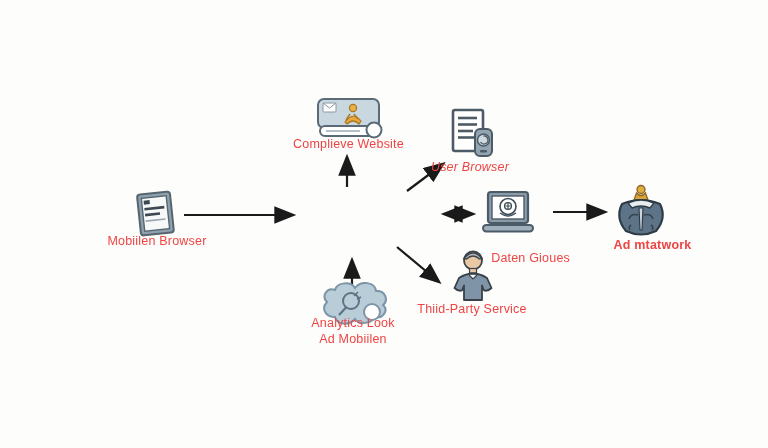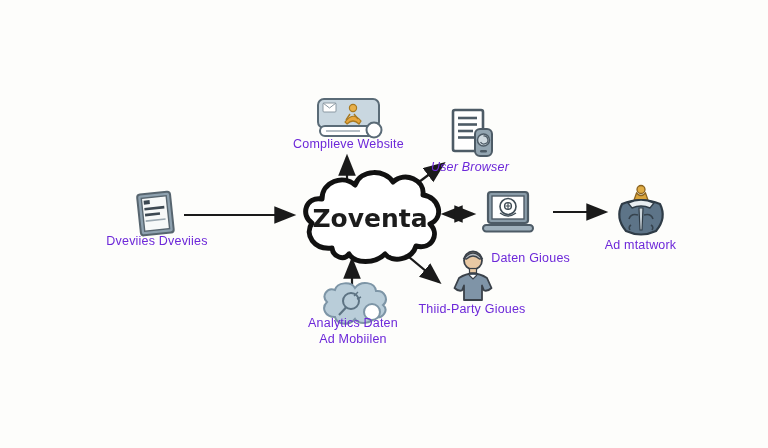--- a/index.html
+++ b/index.html
@@ -12,21 +12,21 @@
   .canvas{
     position:relative;width:768px;height:448px;background:#fdfdfb;
   }
   .arrows{
     position:absolute;left:0;top:0;width:768px;height:448px;pointer-events:none;
   }
   .node{position:absolute;}
   .icon{position:absolute;}
   .label{
     position:absolute;
-    font-size:12.5px;color:#6d28d9;text-align:center;
+    font-size:12.5px;color:#ef4444;text-align:center;
     letter-spacing:.2px;line-height:1.25;
     white-space:nowrap;
   }
   .label2{white-space:normal;}
   .cloud-wrap{position:absolute;left:297px;top:165px;width:146px;height:103px;}
   .cloud-label{
     position:absolute;left:0;top:0;width:146px;height:103px;
     display:flex;align-items:center;justify-content:center;
     font-size:25px;font-weight:bold;color:#1c1c1c;
     font-family:"DejaVu Sans", sans-serif;
@@ -46,51 +46,35 @@
     </defs>
     <line x1="184" y1="215" x2="293" y2="215" stroke="#1a1a1a" stroke-width="2.2" marker-end="url(#ah)"></line>
     <line x1="347" y1="187" x2="347" y2="157" stroke="#1a1a1a" stroke-width="2.2" marker-end="url(#ah)"></line>
     <line x1="407" y1="191" x2="443" y2="164" stroke="#1a1a1a" stroke-width="2.2" marker-end="url(#ah)"></line>
     <line x1="444" y1="214" x2="473" y2="214" stroke="#1a1a1a" stroke-width="2.2" marker-start="url(#ah)" marker-end="url(#ah)"></line>
     <line x1="553" y1="212" x2="605" y2="212" stroke="#1a1a1a" stroke-width="2.2" marker-end="url(#ah)"></line>
     <line x1="352" y1="286" x2="352" y2="260" stroke="#1a1a1a" stroke-width="2.2" marker-end="url(#ah)"></line>
     <line x1="397" y1="247" x2="439" y2="282" stroke="#1a1a1a" stroke-width="2.2" marker-end="url(#ah)"></line>
   </svg>
 
-  <div class="cloud-wrap">
-    <svg width="146" height="103" viewBox="0 0 146 103">
-      <path d="M35,83
-               C17,85 7,70 15,58
-               C3,50 9,31 25,34
-               C25,17 46,9 58,20
-               C64,4 88,4 96,17
-               C108,6 128,15 126,30
-               C142,32 148,52 133,59
-               C143,69 135,85 119,81
-               C115,95 95,98 88,89
-               C78,99 58,99 52,89
-               C47,96 36,92 35,83 Z" fill="#ffffff" stroke="#111111" stroke-width="5" stroke-linejoin="round"></path>
-    </svg>
-    <div class="cloud-label">Zoventa</div>
-  </div>
 
   <div class="node">
     <div class="icon" style="left:130px;top:190px;">
       <svg width="52" height="48" viewBox="0 0 52 48">
         <g transform="rotate(-6 26 24)">
           <rect x="9" y="3" width="33" height="41" rx="3" fill="#8ea1af" stroke="#57656f" stroke-width="2"></rect>
           <rect x="13" y="7" width="25" height="33" fill="#f7f9f9" stroke="#57656f" stroke-width="1.4"></rect>
           <rect x="15" y="9.5" width="6" height="4" fill="#3c4852"></rect>
           <line x1="15" y1="18" x2="35" y2="18" stroke="#3c4852" stroke-width="2.6"></line>
           <line x1="15" y1="24" x2="30" y2="24" stroke="#3c4852" stroke-width="2.6"></line>
           <line x1="15" y1="30" x2="35" y2="30" stroke="#9aa7b0" stroke-width="1.6"></line>
         </g>
       </svg>
     </div>
-    <div class="label" style="left:92px;top:234px;width:130px;">Dveviies Dveviies</div>
+    <div class="label" style="left:92px;top:234px;width:130px;">Mobiilen Browser</div>
   </div>
 
   <div class="node">
     <div class="icon" style="left:312px;top:97px;">
       <svg width="74" height="42" viewBox="0 0 74 42">
         <rect x="6" y="2" width="61" height="29" rx="6" fill="#c9d7e0" stroke="#5a6b77" stroke-width="2"></rect>
         <rect x="11" y="6" width="13" height="9" rx="1" fill="#ffffff" stroke="#8a98a2" stroke-width="1"></rect>
         <path d="M11,6 l6.5,5 l6.5,-5" fill="none" stroke="#8a98a2" stroke-width="1"></path>
         <circle cx="41" cy="11" r="3.6" fill="#e8b04a" stroke="#a9791f" stroke-width="1.2"></circle>
         <path d="M33,25 q8,-11 16,-1 l-2,3 q-6,-6 -12,0 z" fill="#e8a63c" stroke="#a9791f" stroke-width="1.2"></path>
@@ -140,43 +124,43 @@
       <svg width="60" height="58" viewBox="0 0 60 58">
         <circle cx="30" cy="6.5" r="4" fill="#e0ac44" stroke="#8a6320" stroke-width="1.3"></circle>
         <path d="M25.5,10 q4.5,5 9,0 l2.5,7 h-14 z" fill="#d9a43c" stroke="#8a6320" stroke-width="1.3"></path>
         <path d="M11,21 q19,-8 38,0 q7,14 -4,27 q-15,7 -30,0 q-11,-13 -4,-27 z" fill="#5d7488" stroke="#2f3c47" stroke-width="2.2" stroke-linejoin="round"></path>
         <path d="M17,20 q13,-6 26,0 l-4,5 q-9,-4 -18,0 z" fill="#e8edf0" stroke="#2f3c47" stroke-width="1.4"></path>
         <path d="M28,25 h4 l-1,22 h-2 z" fill="#cdd6dc" stroke="#2f3c47" stroke-width="1.2"></path>
         <path d="M27,32 q-7,-2 -9,4 m15,-4 q7,-2 9,4" fill="none" stroke="#36434e" stroke-width="1.6"></path>
         <path d="M20,42 q-3,2 -1,5 m21,-5 q3,2 1,5" fill="none" stroke="#36434e" stroke-width="1.6"></path>
       </svg>
     </div>
-    <div class="label" style="left:578px;top:238px;width:125px;">Ad mtatwork</div>
+    <div class="label" style="left:590px;top:238px;width:125px;font-weight:bold;">Ad mtatwork</div>
   </div>
 
   <div class="node">
     <div class="icon" style="left:318px;top:281px;">
       <svg width="72" height="46" viewBox="0 0 72 46">
         <path d="M17,36 C7,36 3,27 9,21 C3,15 9,6 17,9 C19,1 33,0 37,7 C43,-1 57,1 58,10 C67,9 71,19 65,24 C71,29 65,38 57,36 C53,43 41,44 37,38 C31,45 19,44 17,36 Z" fill="#b9cdd9" stroke="#7d95a6" stroke-width="2"></path>
         <circle cx="33" cy="20" r="8" fill="none" stroke="#5d7383" stroke-width="2"></circle>
         <line x1="28" y1="26.5" x2="21" y2="34" stroke="#5d7383" stroke-width="2.2"></line>
         <path d="M36,15 l4,-4 m-1,7 l4,-2" stroke="#5d7383" stroke-width="1.4" fill="none"></path>
         <circle cx="54" cy="31" r="8" fill="#ffffff" stroke="#7d95a6" stroke-width="2"></circle>
       </svg>
     </div>
-    <div class="label label2" style="left:288px;top:316px;width:130px;">Analytics Daten</div>
+    <div class="label label2" style="left:288px;top:316px;width:130px;">Analytics Look</div>
     <div class="label label2" style="left:288px;top:332px;width:130px;">Ad Mobiilen</div>
   </div>
 
   <div class="node">
     <div class="icon" style="left:448px;top:248px;">
       <svg width="50" height="54" viewBox="0 0 50 54">
         <circle cx="25" cy="12.5" r="9" fill="#e9c9a4" stroke="#3a4149" stroke-width="1.8"></circle>
         <path d="M16,10.5 q9,-11 18,0 l-2.5,0.5 q-6.5,-6 -13,0 z" fill="#b7bdc3" stroke="#3a4149" stroke-width="1.4"></path>
         <rect x="21.5" y="20.5" width="7" height="4.5" fill="#e9c9a4" stroke="#3a4149" stroke-width="1.2"></rect>
         <path d="M11,30 q14,-9 28,0 l4.5,10 q-3.5,3.5 -7.5,2.5 l-2,-5 v14.5 h-18 v-14.5 l-2,5 q-4,1 -7.5,-2.5 z" fill="#7f94a7" stroke="#3a4149" stroke-width="1.8" stroke-linejoin="round"></path>
         <path d="M21,27 l4,4 l4,-4" fill="#ffffff" stroke="#3a4149" stroke-width="1.2"></path>
       </svg>
     </div>
-    <div class="label" style="left:402px;top:302px;width:140px;">Thiid-Party Gioues</div>
+    <div class="label" style="left:402px;top:302px;width:140px;">Thiid-Party Service</div>
   </div>
 
 </div>
 
 </body></html>

